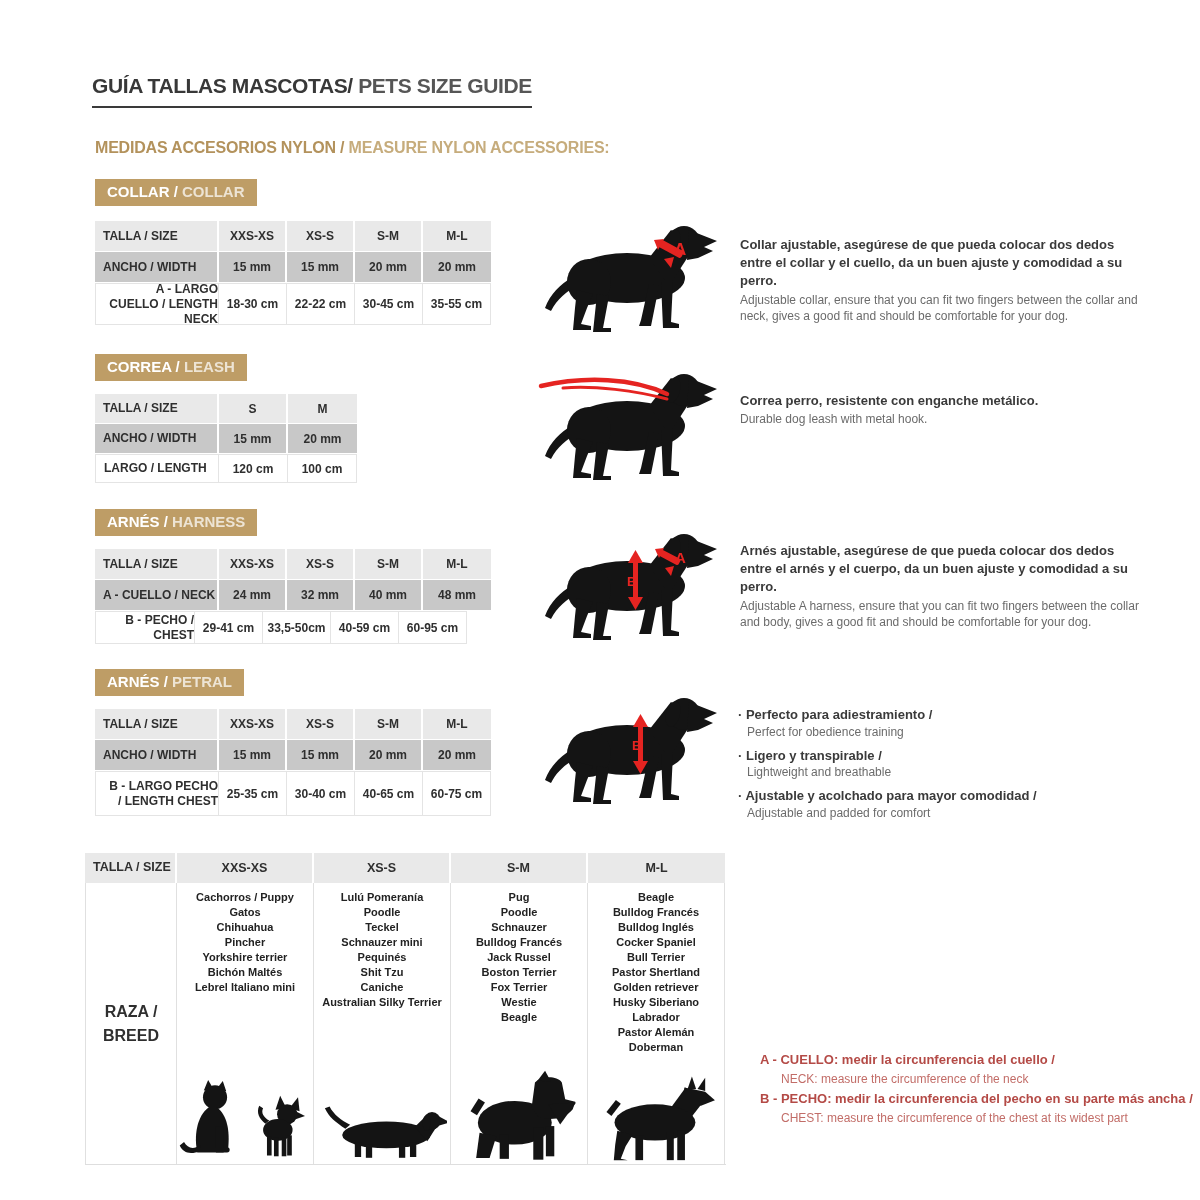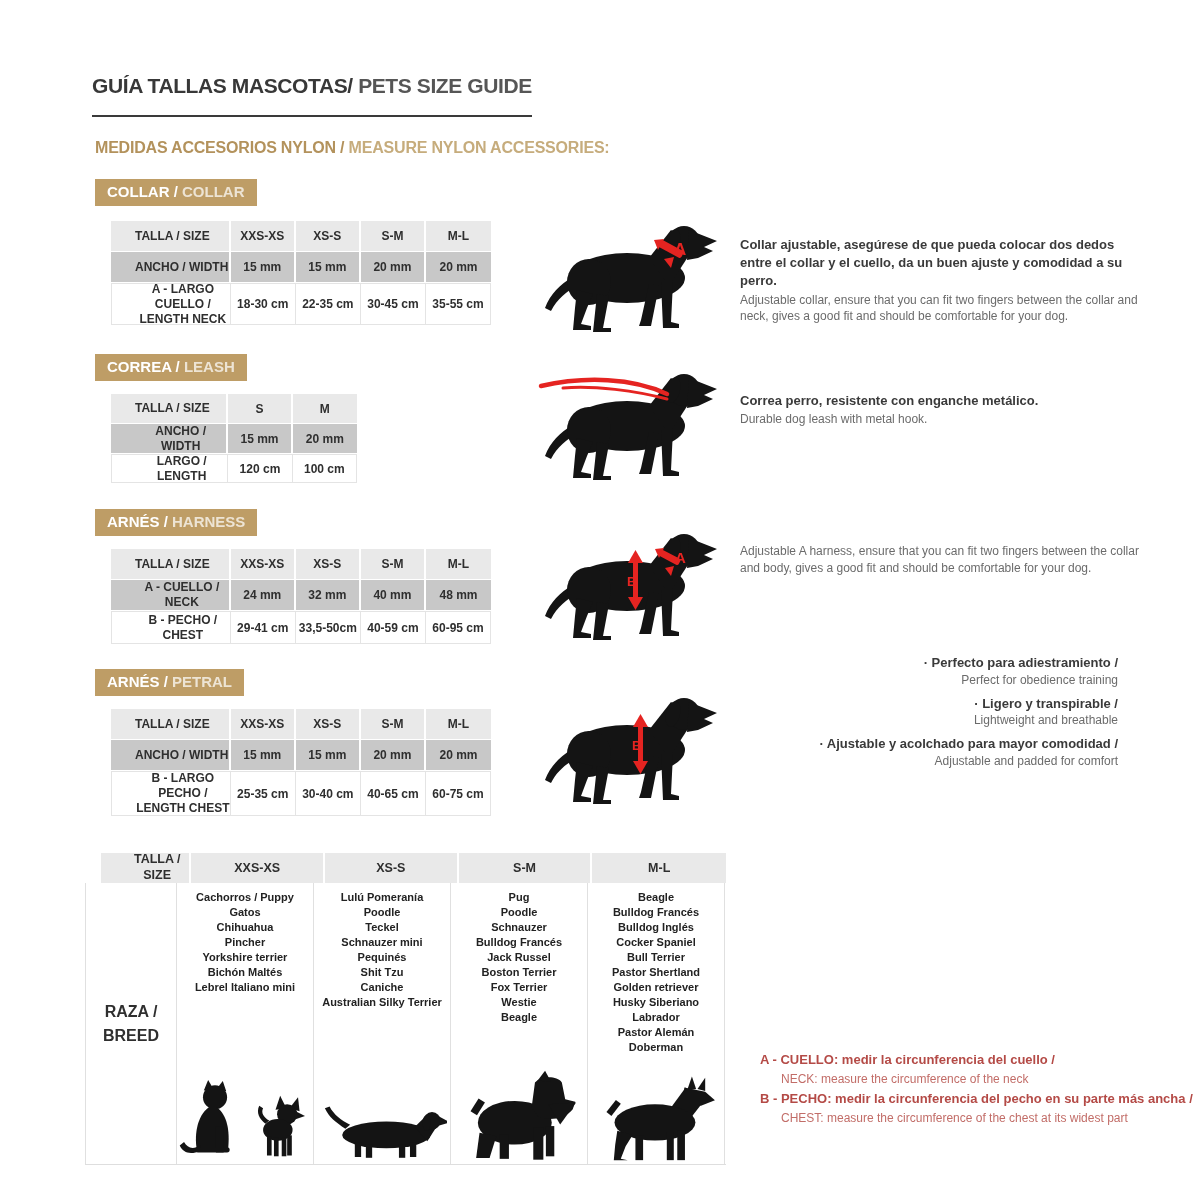--- a/index.html
+++ b/index.html
@@ -3,37 +3,37 @@
 <meta charset="utf-8">
 <style>
   html,body{margin:0;padding:0;}
   body{
     width:1200px;height:1200px;position:relative;background:#fff;
     font-family:"Liberation Sans", sans-serif;color:#3a3a3a;
     -webkit-font-smoothing:antialiased;
   }
   .abs{position:absolute;}
   
-  .page-title{left:92px;top:74px;display:inline-block;border-bottom:2px solid #3a3a3a;padding-bottom:17px;white-space:nowrap;text-align:center;}
+  .page-title{left:92px;top:74px;display:inline-block;border-bottom:2px solid #3a3a3a;padding-bottom:8px;white-space:nowrap;text-align:center;}
   .page-title .es{font-size:21px;font-weight:800;letter-spacing:-.4px;color:#383838;}
   .page-title .en{font-size:21px;font-weight:700;letter-spacing:-.4px;color:#565656;}
   .subtitle{left:95px;top:139px;white-space:nowrap;}
   .subtitle .es{font-size:16px;font-weight:800;letter-spacing:-.2px;color:#b3925c;}
   .subtitle .en{font-size:16px;font-weight:700;letter-spacing:-.2px;color:#c6ac7c;}
   
   .chip{background:#be9d66;color:#fff;padding:4px 12px 5px;display:inline-block;white-space:nowrap;}
   .chip .es{font-weight:800;font-size:15px;}
   .chip .en{font-weight:700;font-size:15px;color:rgba(255,255,255,.72);}
   
   .st{display:flex;flex-direction:column;}
   .st-row{display:flex;margin-bottom:1px;}
   .st-cell{display:flex;align-items:center;justify-content:center;text-align:center;
     font-weight:700;font-size:12px;color:#2f2f2f;border-right:2px solid #fff;box-sizing:border-box;}
   .st-cell:last-child{border-right:none;}
-  .st-cell.label{justify-content:flex-start;text-align:center;padding-left:24px;line-height:1.25;margin-left:16px;}
+  .st-cell.label{justify-content:flex-start;text-align:right;padding-left:8px;line-height:1.25;}
   .r-head .st-cell{background:#e9e9e9;}
   .r-shade .st-cell{background:#c8c8c8;}
   .r-white .st-cell{background:#fff;border:1px solid #e4e4e4;border-left:none;}
   .r-white .st-cell:first-child{border-left:1px solid #e4e4e4;}
   
   .desc{width:400px;}
   .desc .es{font-weight:800;font-size:13px;line-height:1.4;color:#3a3a3a;}
   .desc .en{font-size:12px;line-height:1.4;color:#6b6b6b;margin-top:1px;}
   
   .bullets{width:380px;}
@@ -81,21 +81,21 @@
   <div class="st-row r-shade" style="height:30px;">
     <div class="st-cell label" style="width:124px;">ANCHO / WIDTH</div>
     <div class="st-cell" style="width:68px;">15 mm</div>
     <div class="st-cell" style="width:68px;">15 mm</div>
     <div class="st-cell" style="width:68px;">20 mm</div>
     <div class="st-cell" style="width:68px;">20 mm</div>
   </div>
   <div class="st-row r-white" style="height:42px;">
     <div class="st-cell label" style="width:124px;">A - LARGO CUELLO / LENGTH NECK</div>
     <div class="st-cell" style="width:68px;">18-30 cm</div>
-    <div class="st-cell" style="width:68px;">22-35 cm</div>
+    <div class="st-cell" style="width:68px;">22-22 cm</div>
     <div class="st-cell" style="width:68px;">30-45 cm</div>
     <div class="st-cell" style="width:68px;">35-55 cm</div>
   </div>
 </div>
 
 <div class="abs" style="left:537px;top:220px;">
   <svg width="198" height="114" viewBox="0 0 198 114">
     <defs>
       <g id="big-dog" fill="#141414">
         <path d="M34,58 C24,64 13,74 8,88 L14,91 C20,79 30,71 40,66 Z"></path>
@@ -172,21 +172,21 @@
     <div class="st-cell" style="width:68px;">M-L</div>
   </div>
   <div class="st-row r-shade" style="height:30px;">
     <div class="st-cell label" style="width:124px;">A - CUELLO / NECK</div>
     <div class="st-cell" style="width:68px;">24 mm</div>
     <div class="st-cell" style="width:68px;">32 mm</div>
     <div class="st-cell" style="width:68px;">40 mm</div>
     <div class="st-cell" style="width:68px;">48 mm</div>
   </div>
   <div class="st-row r-white" style="height:33px;">
-    <div class="st-cell label" style="width:124px;">B - PECHO / CHEST</div>
+    <div class="st-cell label" style="width:100px;">B - PECHO / CHEST</div>
     <div class="st-cell" style="width:68px;">29-41 cm</div>
     <div class="st-cell" style="width:68px;">33,5-50cm</div>
     <div class="st-cell" style="width:68px;">40-59 cm</div>
     <div class="st-cell" style="width:68px;">60-95 cm</div>
   </div>
 </div>
 
 <div class="abs" style="left:537px;top:528px;">
   <svg width="198" height="114" viewBox="0 0 198 114">
     <use href="#big-dog"></use>
@@ -197,20 +197,21 @@
       <text x="138" y="35" font-size="15" class="redtxt" fill="#e52421">A</text>
       <rect x="96" y="32" width="5" height="40"></rect>
       <polygon points="98.5,22 91,35 106,35"></polygon>
       <polygon points="98.5,82 91,69 106,69"></polygon>
       <text x="90" y="58" font-size="13" class="redtxt" fill="#e52421">B</text>
     </g>
   </svg>
 </div>
 
 <div class="abs desc" style="left:740px;top:542px;">
+  <div class="es">Arnés ajustable, asegúrese de que pueda colocar dos dedos entre el arnés y el cuerpo, da un buen ajuste y comodidad a su perro.</div>
   <div class="en">Adjustable A harness, ensure that you can fit two fingers between the collar and body, gives a good fit and should be comfortable for your dog.</div>
 </div>
 
 <div class="abs chip" style="left:95px;top:669px;">
   <span class="es">ARNÉS / </span><span class="en">PETRAL</span>
 </div>
 <div class="abs st" style="left:95px;top:709px;width:396px;">
   <div class="st-row r-head" style="height:30px;">
     <div class="st-cell label" style="width:124px;">TALLA / SIZE</div>
     <div class="st-cell" style="width:68px;">XXS-XS</div>
@@ -239,21 +240,21 @@
     <use href="#big-dog"></use>
     <g fill="#e52421">
       <rect x="101" y="32" width="5" height="40"></rect>
       <polygon points="103.5,22 96,35 111,35"></polygon>
       <polygon points="103.5,82 96,69 111,69"></polygon>
       <text x="95" y="58" font-size="13" class="redtxt" fill="#e52421">B</text>
     </g>
   </svg>
 </div>
 
-<div class="abs bullets" style="left:738px;top:654px;text-align:right;">
+<div class="abs bullets" style="left:738px;top:706px;">
   <div class="bullet">
     <div class="es">Perfecto para adiestramiento /</div>
     <div class="en">Perfect for obedience training</div>
   </div>
   <div class="bullet">
     <div class="es">Ligero y transpirable /</div>
     <div class="en">Lightweight and breathable</div>
   </div>
   <div class="bullet">
     <div class="es">Ajustable y acolchado para mayor comodidad /</div>

